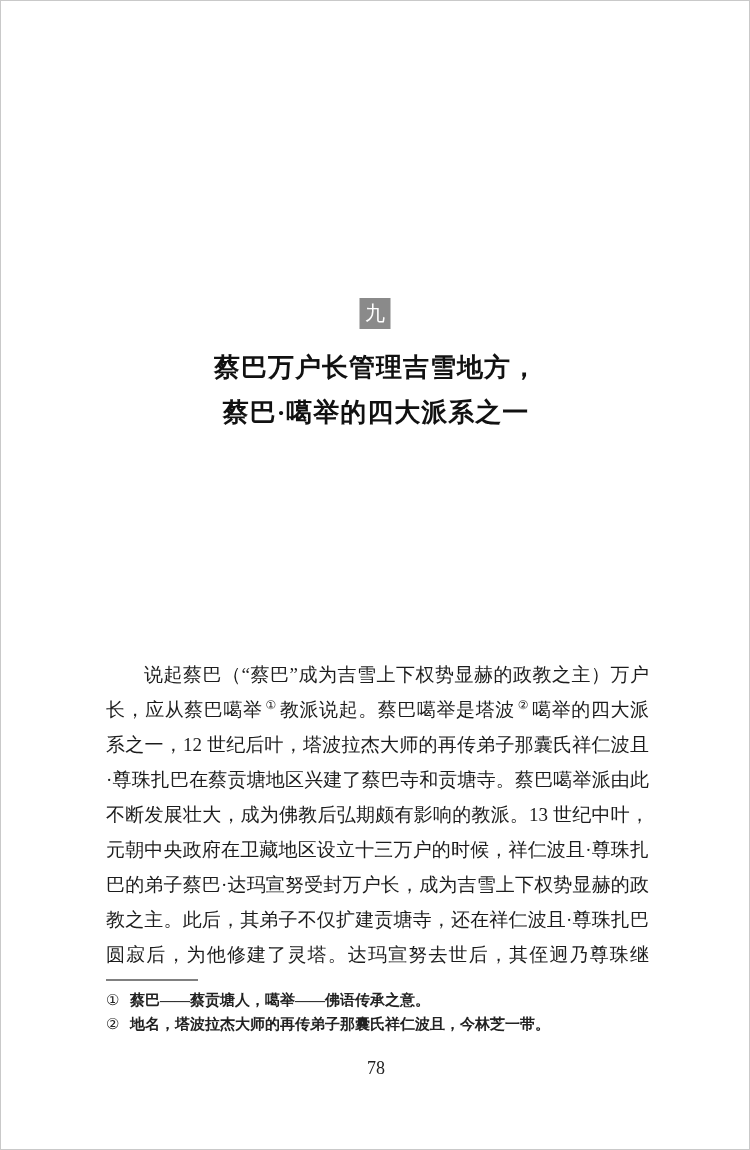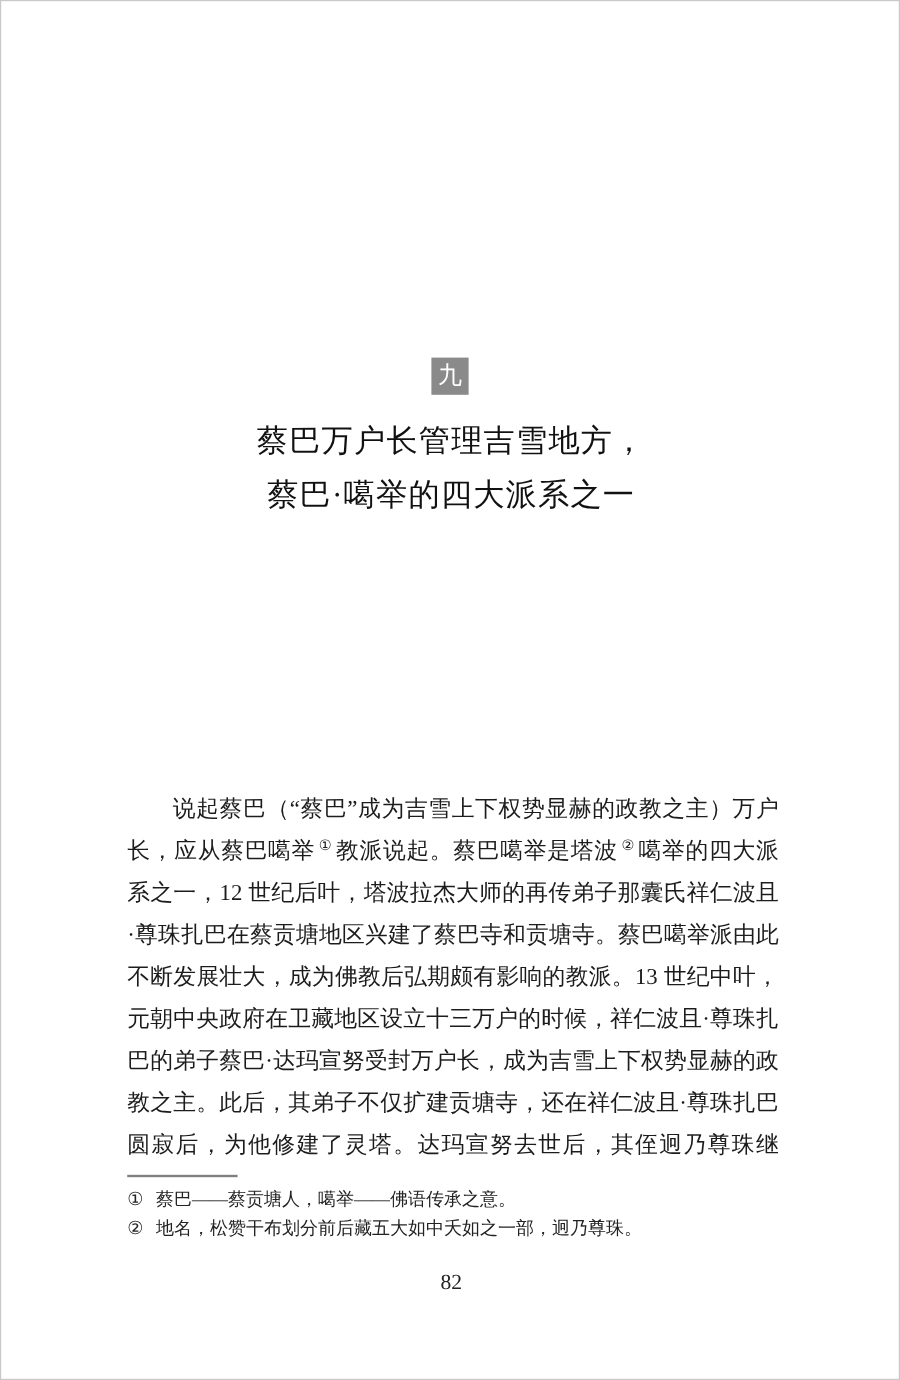--- a/index.html
+++ b/index.html
@@ -36,21 +36,21 @@
   }
 
   
   .chapter-title {
     position: absolute;
     top: 344px;
     left: 0;
     width: 750px;
     text-align: center;
     font-size: 26px;
-    font-weight: normal;
+    font-weight: bold;
     letter-spacing: 1px;
     line-height: 45px;
     color: #111111;
   }
 
   
   .body-text {
     position: absolute;
     top: 637px;
     left: 105px;
@@ -90,20 +90,21 @@
     line-height: 24px;
     color: #222222;
   }
   .fn-marker {
     flex: 0 0 auto;
     width: 24px;
     font-size: 15px;
   }
   .fn-text {
     flex: 1 1 auto;
+    font-weight: bold;
   }
 
   
   .page-number {
     position: absolute;
     top: 1057px;
     left: 0;
     width: 750px;
     text-align: center;
     font-size: 18px;
@@ -125,19 +126,19 @@
   <p class="body-text"><span>说起蔡巴（“蔡巴”成为吉雪上下权势显赫的政教之主）万户长，应从蔡巴噶举</span><sup>①</sup><span>教派说起。蔡巴噶举是塔波</span><sup>②</sup><span>噶举的四大派系之一，12 世纪后叶，塔波拉杰大师的再传弟子那囊氏祥仁波且·尊珠扎巴在蔡贡塘地区兴建了蔡巴寺和贡塘寺。蔡巴噶举派由此不断发展壮大，成为佛教后弘期颇有影响的教派。13 世纪中叶，元朝中央政府在卫藏地区设立十三万户的时候，祥仁波且·尊珠扎巴的弟子蔡巴·达玛宣努受封万户长，成为吉雪上下权势显赫的政教之主。此后，其弟子不仅扩建贡塘寺，还在祥仁波且·尊珠扎巴圆寂后，为他修建了灵塔。达玛宣努去世后，其侄迥乃尊珠继承，迥乃尊珠</span></p>
 
   <div class="footnote-area">
     <hr class="footnote-divider">
     <div class="footnote">
       <span class="fn-marker">①</span>
       <span class="fn-text">蔡巴——蔡贡塘人，噶举——佛语传承之意。</span>
     </div>
     <div class="footnote">
       <span class="fn-marker">②</span>
-      <span class="fn-text">地名，松赞干布划分前后藏五大如中夭如之一部，迥乃尊珠。</span>
+      <span class="fn-text">地名，塔波拉杰大师的再传弟子那囊氏祥仁波且，今林芝一带。</span>
     </div>
   </div>
 
-  <div class="page-number">82</div>
+  <div class="page-number">78</div>
 
 </div>
 
 </body></html>

